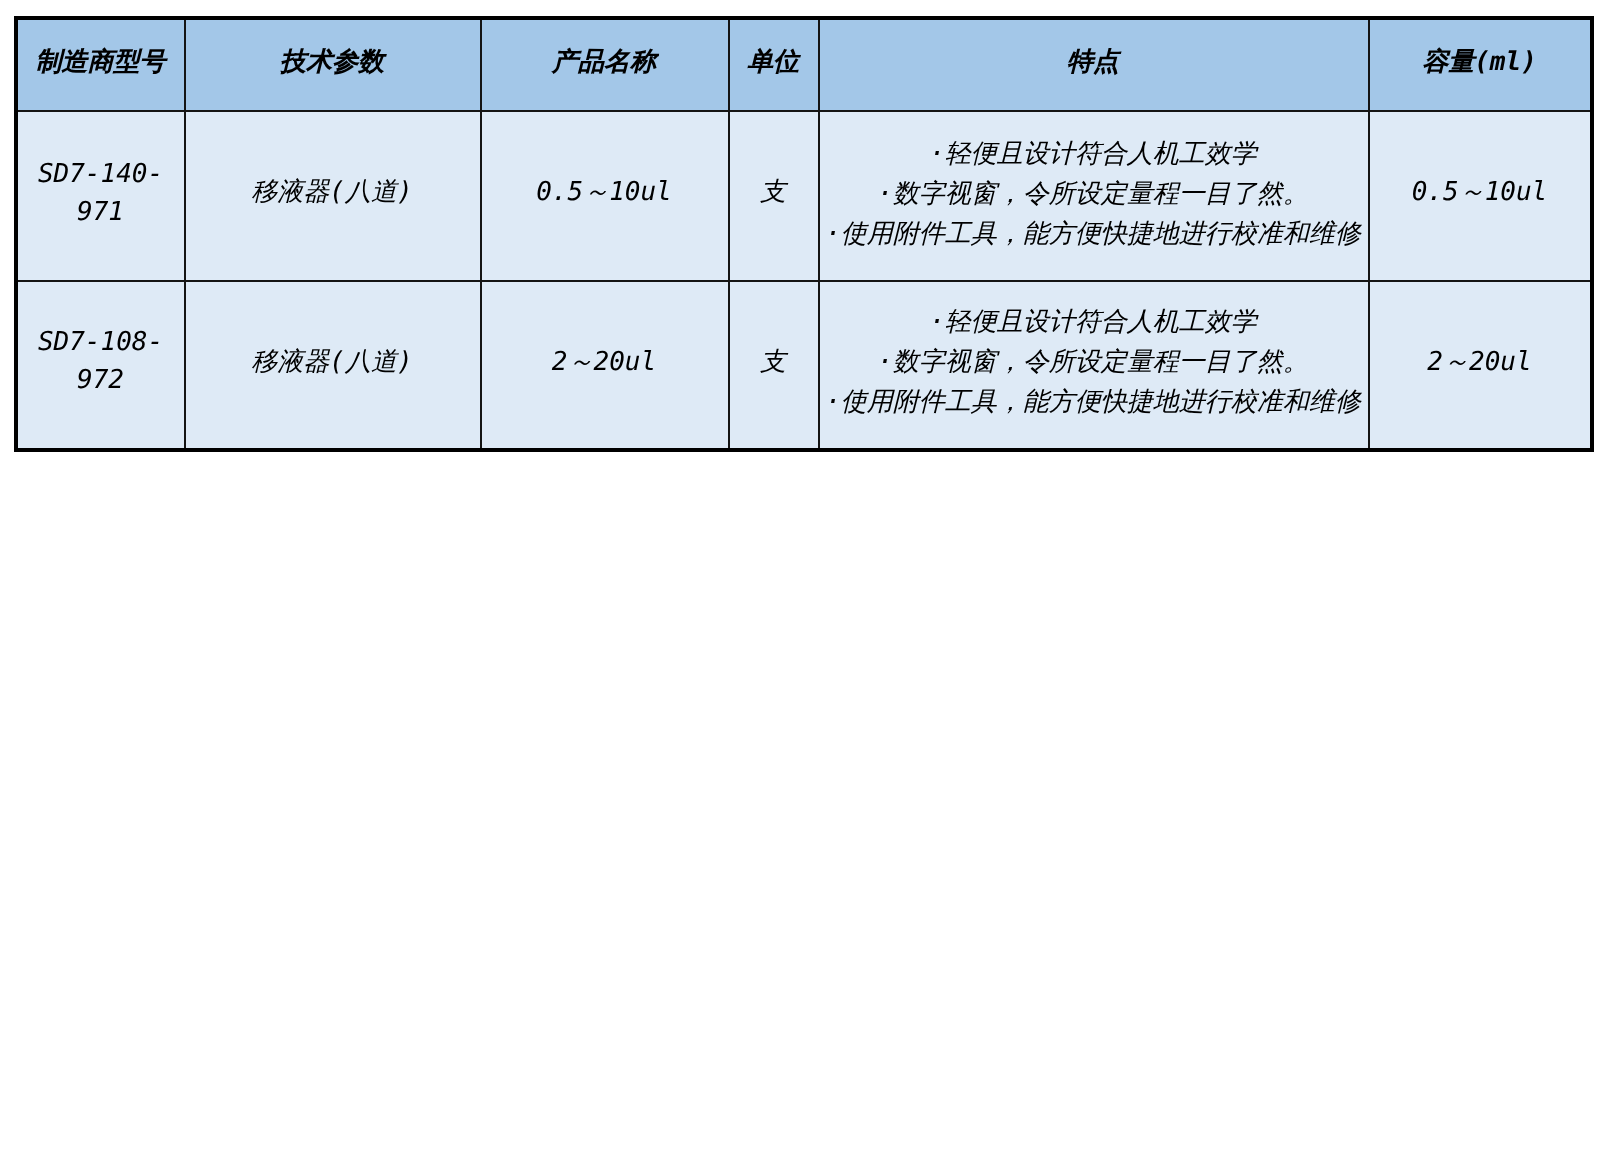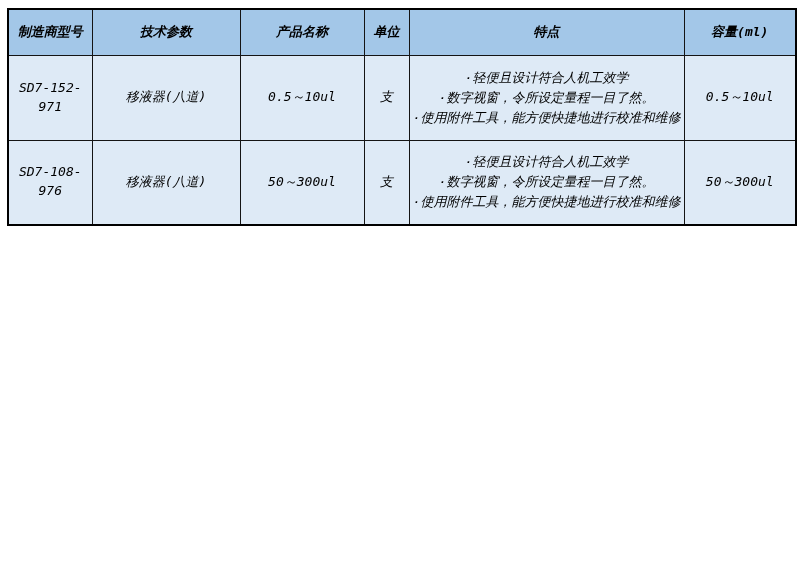--- a/index.html
+++ b/index.html
@@ -76,38 +76,38 @@
         <th>制造商型号</th>
         <th>技术参数</th>
         <th>产品名称</th>
         <th>单位</th>
         <th>特点</th>
         <th>容量(ml)</th>
       </tr>
     </thead>
     <tbody>
       <tr>
-        <td>SD7-152-971</td>
+        <td>SD7-140-971</td>
         <td>移液器(八道)</td>
         <td>0.5～10ul</td>
         <td>支</td>
         <td class="features-cell">
           <span class="feature-line">·轻便且设计符合人机工效学</span>
           <span class="feature-line">·数字视窗，令所设定量程一目了然。</span>
           <span class="feature-line">·使用附件工具，能方便快捷地进行校准和维修</span>
         </td>
         <td>0.5～10ul</td>
       </tr>
       <tr>
-        <td>SD7-108-976</td>
+        <td>SD7-108-972</td>
         <td>移液器(八道)</td>
-        <td>50～300ul</td>
+        <td>2～20ul</td>
         <td>支</td>
         <td class="features-cell">
           <span class="feature-line">·轻便且设计符合人机工效学</span>
           <span class="feature-line">·数字视窗，令所设定量程一目了然。</span>
           <span class="feature-line">·使用附件工具，能方便快捷地进行校准和维修</span>
         </td>
-        <td>50～300ul</td>
+        <td>2～20ul</td>
       </tr>
     </tbody>
   </table>
 </div>
 
 </body></html>

